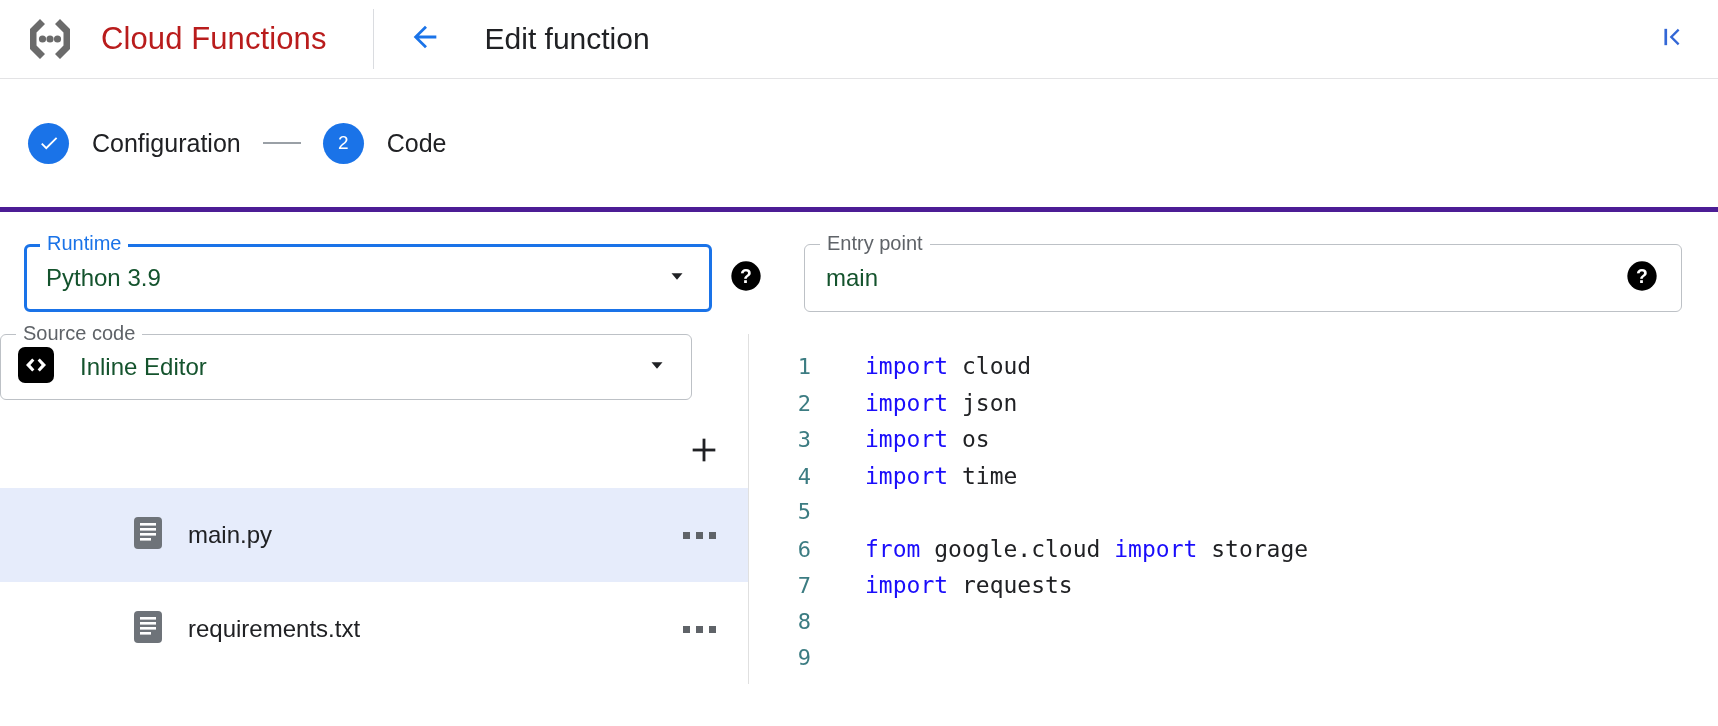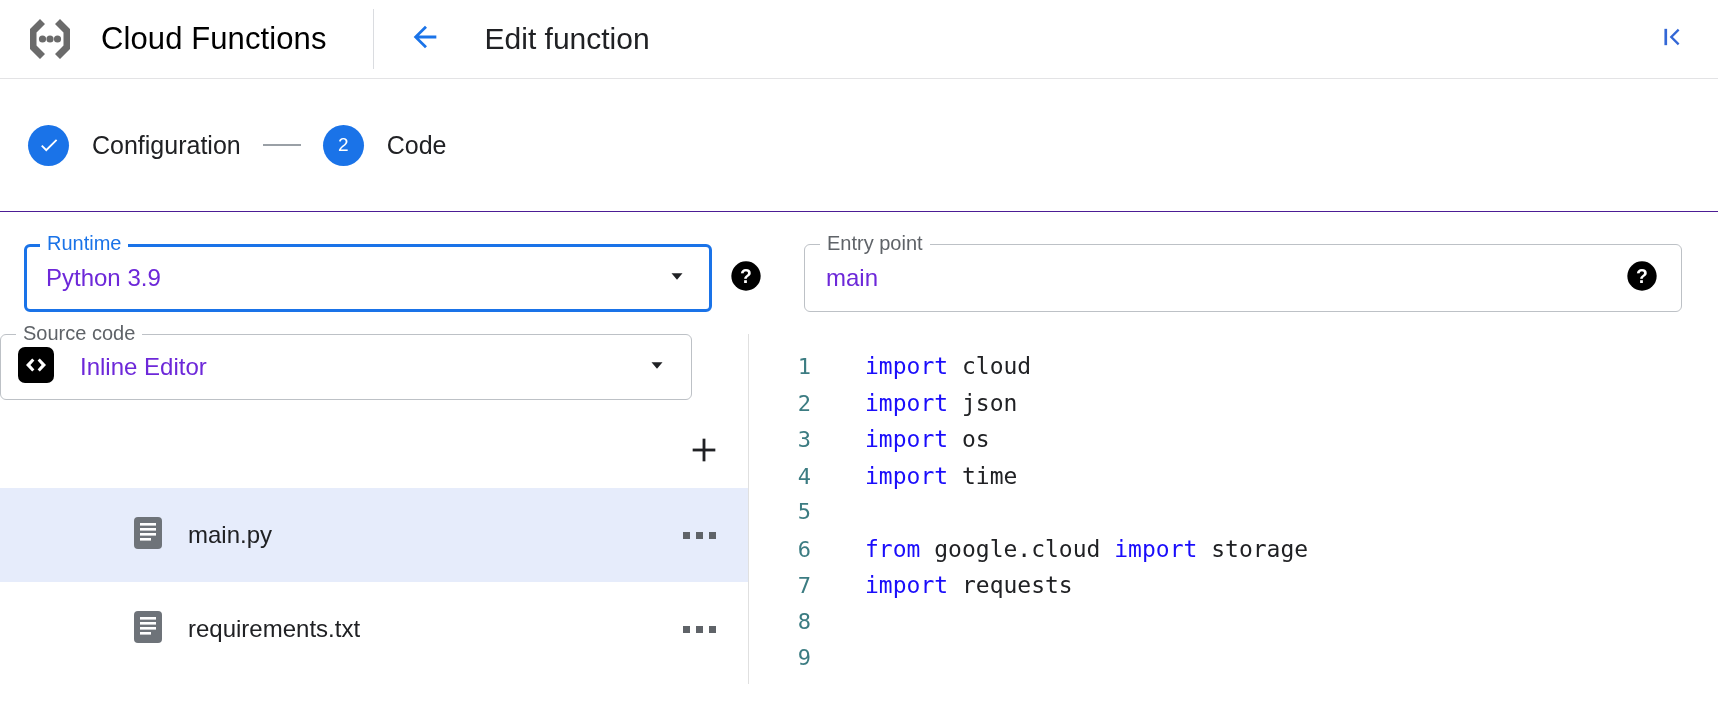--- a/index.html
+++ b/index.html
@@ -18,21 +18,21 @@
     height: 79px;
     display: flex;
     align-items: center;
     background: #fff;
     border-bottom: 1px solid #e3e3e5;
   }
   .brand { display: flex; align-items: center; padding-left: 24px; }
   .cf-logo { width: 52px; height: 46px; flex: none; }
   .brand-title {
     font-size: 31px;
-    color: #000000;
+    color: #b91c1c;
     letter-spacing: .1px;
     margin-left: 25px;
     white-space: nowrap;
   }
   .bar-divider {
     width: 1px; height: 60px; background: #dadce0;
     margin-left: 46px; margin-right: 0;
   }
   .back-btn {
     width: 52px; height: 52px; margin-left: 25px;
@@ -46,21 +46,21 @@
   .collapse-btn {
     width: 44px; height: 44px; display: flex; align-items: center; justify-content: center;
     border-radius: 50%; cursor: pointer;
   }
 
   
   .stepper {
     height: 133px;
     display: flex; align-items: center;
     padding-left: 28px;
-    border-bottom: 1px solid #4c1d95;
+    border-bottom: 5px solid #4c1d95;
     background: #fff;
   }
   .step { display: flex; align-items: center; cursor: pointer; }
   .step-circle {
     width: 41px; height: 41px; border-radius: 50%;
     background: #1a73e8; color: #fff;
     display: flex; align-items: center; justify-content: center;
     font-size: 19px; flex: none;
   }
   .step-circle.done { background: #1a73e8; }
@@ -86,21 +86,21 @@
     pointer-events: none;
   }
   .field.focused .outline { border: 3px solid #1a73e8; }
   .field .legend {
     position: absolute; top: -12px; left: 16px;
     background: #fff; padding: 0 7px;
     font-size: 20px; line-height: 22px; color: #5f6368; white-space: nowrap;
   }
   .field.focused .legend { color: #1a73e8; }
   .field .value {
-    font-size: 24px; color: #6d28d9; padding-left: 22px; white-space: nowrap;
+    font-size: 24px; color: #14532d; padding-left: 22px; white-space: nowrap;
   }
   .field .caret { margin-left: auto; margin-right: 24px; }
 
   .runtime-wrap { width: 738px; display: flex; align-items: center; }
   .runtime-field { flex: 1; }
   .help-icon { margin-left: 18px; flex: none; cursor: pointer; }
 
   .entry-wrap { flex: 1; display: flex; align-items: center; margin-left: 34px; padding-right: 12px; }
   .entry-field { flex: 1; position: relative; }
   .entry-field .help-inline { position: absolute; right: 24px; top: 50%; transform: translateY(-50%); }

